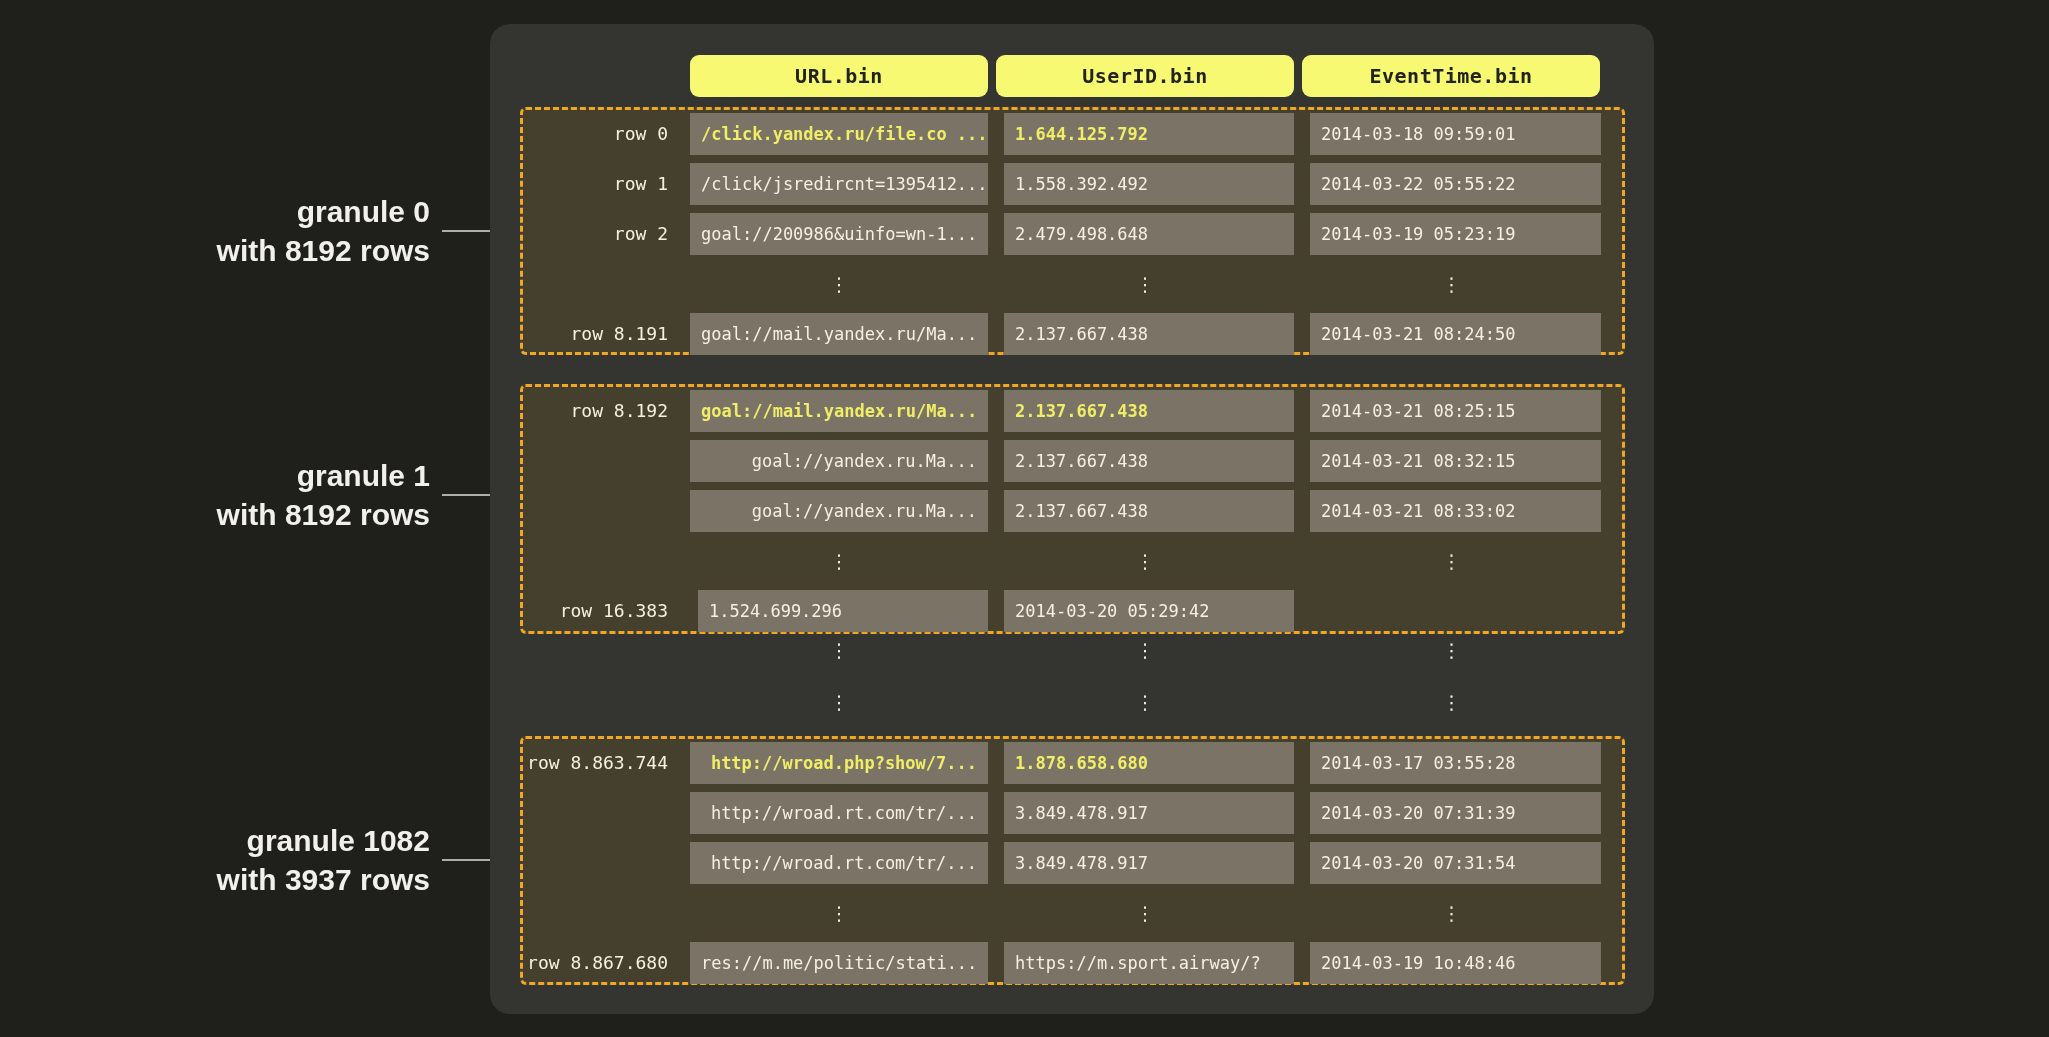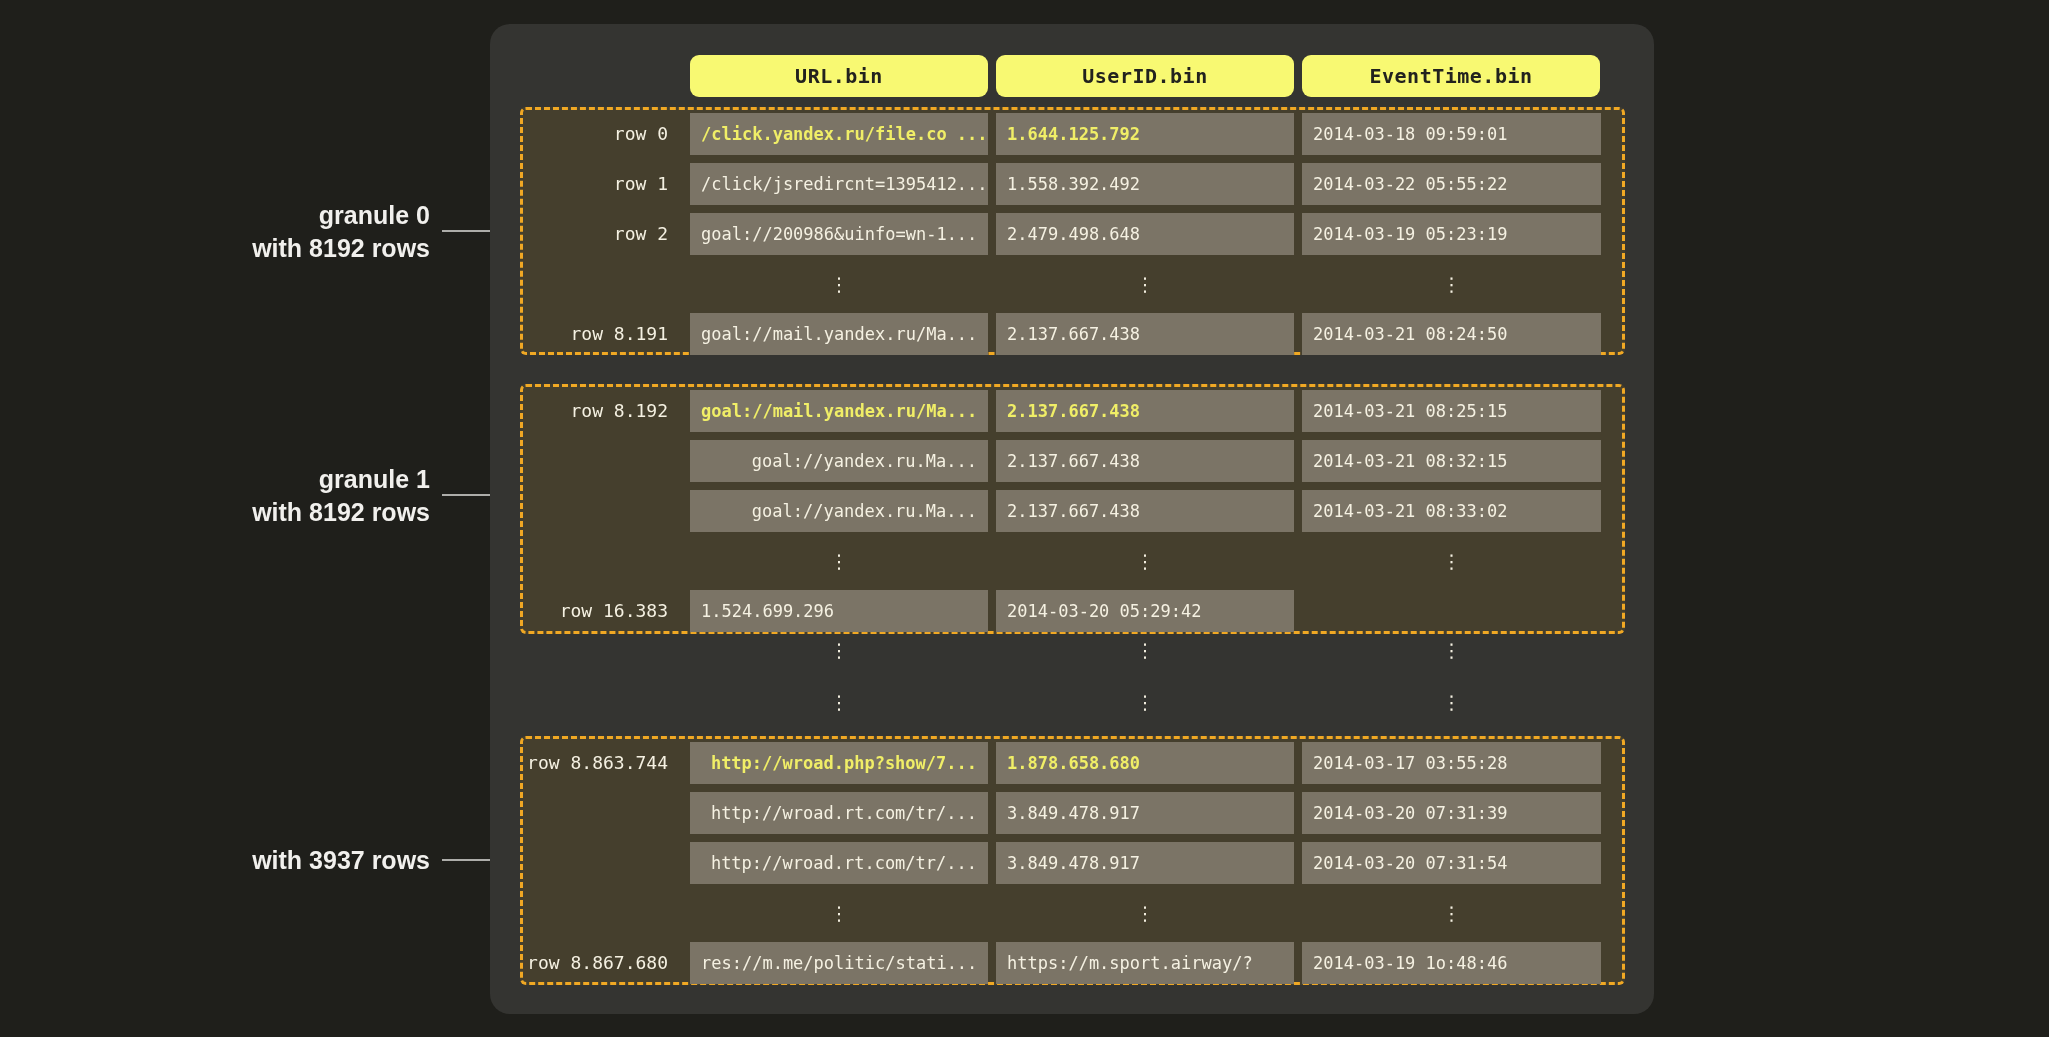--- a/index.html
+++ b/index.html
@@ -53,41 +53,41 @@
     white-space:pre;overflow:hidden;
   }
   .cell{
     height:42px;line-height:42px;
     background:#7b7466;color:#f5f1e2;
     font-size:17px;
     padding:0 11px;box-sizing:border-box;
     white-space:pre;overflow:hidden;
   }
   .cell.url{text-align:right;}
-  .cell.uid,.cell.time{text-align:left;}
+  .cell.uid,.cell.time{text-align:left;margin-left:8px;}
   .hl .cell.url,.hl .cell.uid{color:#f0ee67;font-weight:bold;}
   
   .dotcell{
     text-align:center;color:#f5f1e2;font-size:19px;
     line-height:42px;background:transparent;
   }
   .midrow{
     position:absolute;left:33px;width:1099px;
     display:grid;grid-template-columns:159px 298px 298px 299px;
     column-gap:8px;height:42px;align-items:center;
   }
   .midrow-1{top:605px;}
   .midrow-2{top:657px;}
   
   .anno{
     position:absolute;width:330px;left:100px;
     transform:translateY(-50%);
     text-align:right;
     font-family:"Liberation Sans", sans-serif;
-    font-weight:bold;font-size:25px;line-height:1.3;
+    font-weight:bold;font-size:30px;line-height:1.3;
     color:#f1f0ed;
   }
   .anno-0{top:231px;}
   .anno-1{top:495px;}
   .anno-2{top:860px;}
   .arrow{
     position:absolute;left:442px;width:62px;height:2px;
     background:#adadaa;
   }
   .arrow::after{
@@ -109,20 +109,21 @@
 </div>
 <div class="arrow arrow-0"></div>
 
 <div class="anno anno-1">
   <div>granule 1</div>
   <div>with 8192 rows</div>
 </div>
 <div class="arrow arrow-1"></div>
 
 <div class="anno anno-2">
+  <div>granule 1082</div>
   <div>with 3937 rows</div>
 </div>
 <div class="arrow arrow-2"></div>
 
 <div class="panel">
 
   <div class="headers">
     <div class="hdr">URL.bin</div>
     <div class="hdr">UserID.bin</div>
     <div class="hdr">EventTime.bin</div>

